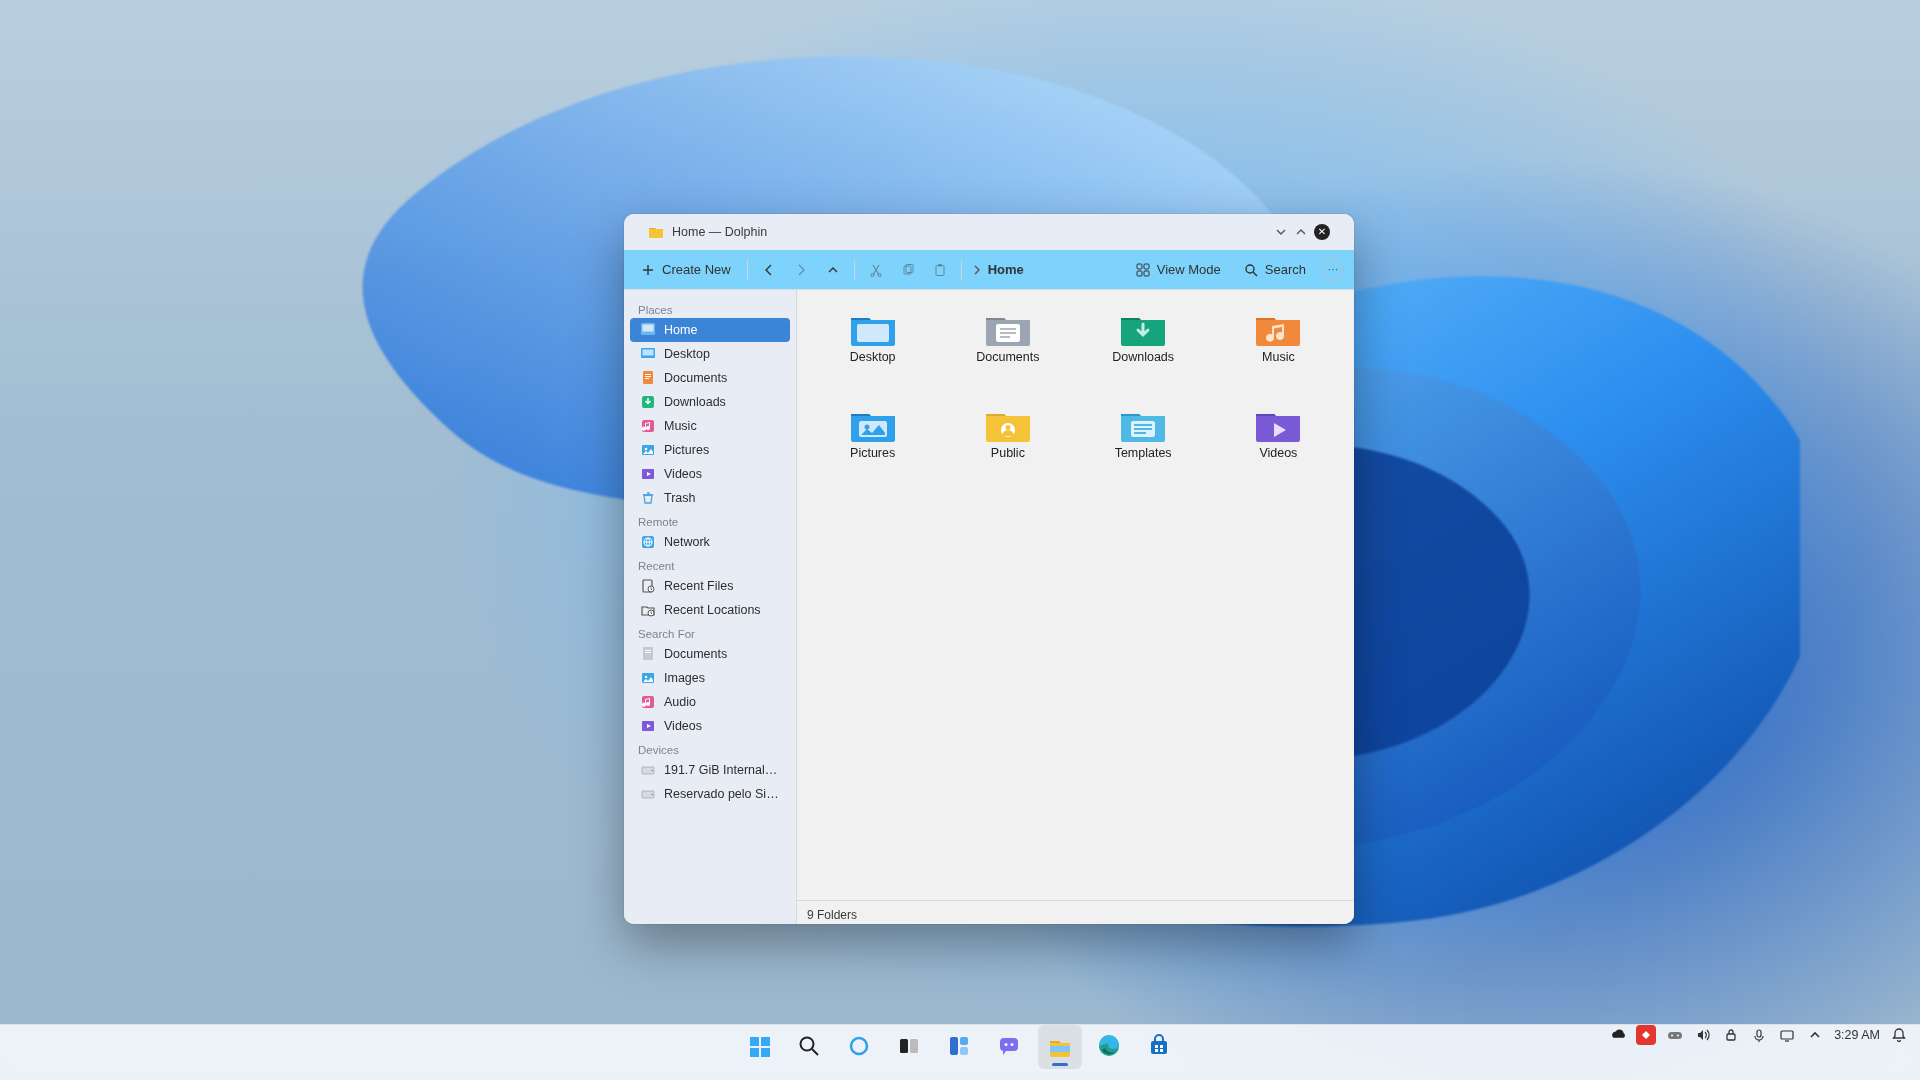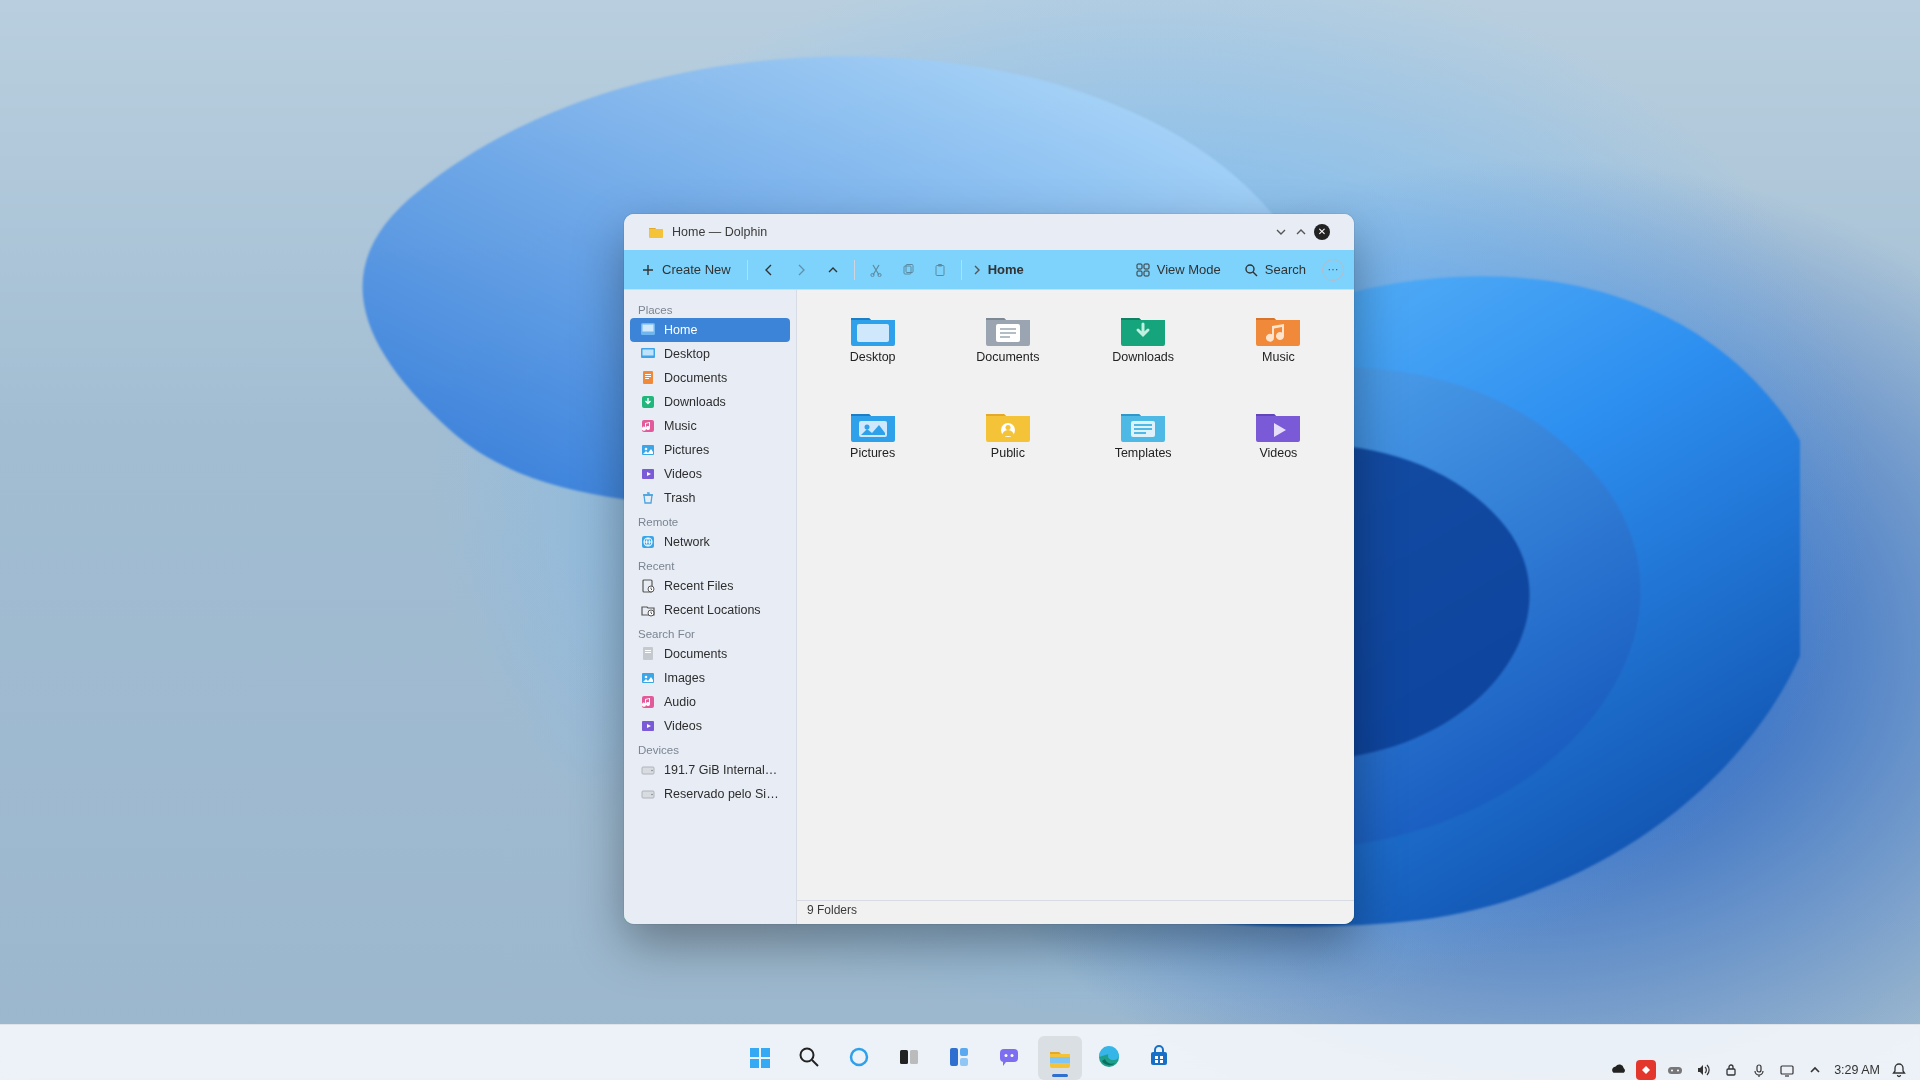--- a/index.html
+++ b/index.html
@@ -69,28 +69,28 @@
     flex:1; padding:16px 10px; display:grid;
     grid-template-columns: repeat(4, 1fr); grid-auto-rows: 92px;
     gap:4px 4px; align-content:start;
   }
   .folder {
     display:flex; flex-direction:column; align-items:center; gap:4px;
     font-size:12.5px; color:#222; cursor:pointer; padding:4px; border-radius:4px;
   }
   .folder-icon { width:48px; height:36px; position:relative; }
   .folder-label { text-align:center; }
-  .statusbar { height:24px; border-top:1px solid #d7dbe3; font-size:12px; color:#3a3a3a; display:flex; align-items:flex-start; padding:2px 10px; }
+  .statusbar { height:24px; border-top:1px solid #d7dbe3; font-size:12px; color:#3a3a3a; display:flex; align-items:flex-end; padding:2px 10px; }
 
   
   .taskbar {
     position:absolute; bottom:0; left:0; right:0; height:56px;
     background:rgba(243,246,251,.92); backdrop-filter: blur(12px);
     border-top:1px solid rgba(0,0,0,.06);
-    display:flex; align-items:flex-end; padding:0 12px;
+    display:flex; align-items:flex-start; padding:0 12px;
   }
   .tb-center { position:absolute; left:50%; transform:translateX(-50%); display:flex; gap:6px; align-items:center; }
   .task-item {
     width:44px; height:44px; border-radius:6px; display:flex; align-items:center; justify-content:center;
     cursor:pointer; position:relative;
   }
   .task-item.running::after {
     content:""; position:absolute; bottom:3px; width:6px; height:3px; border-radius:2px; background:#5a5a5a;
   }
   .task-item.active { background:rgba(0,0,0,.08); }

